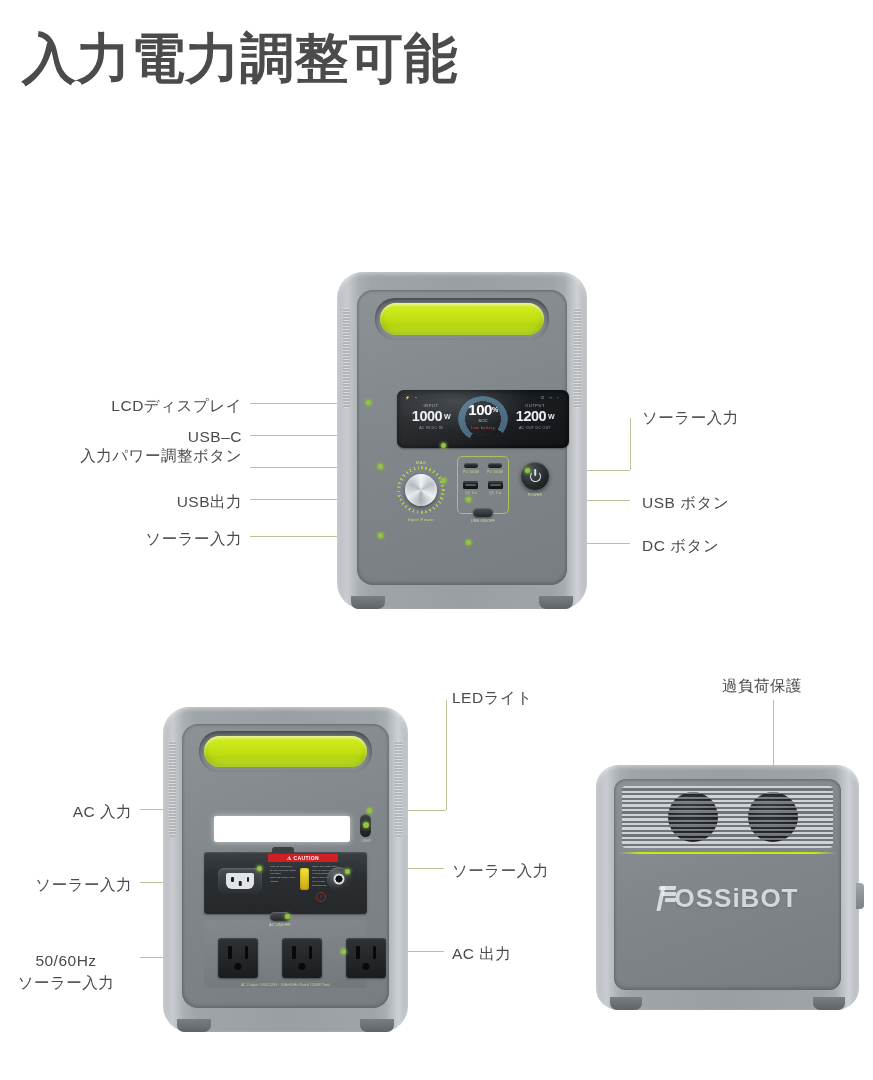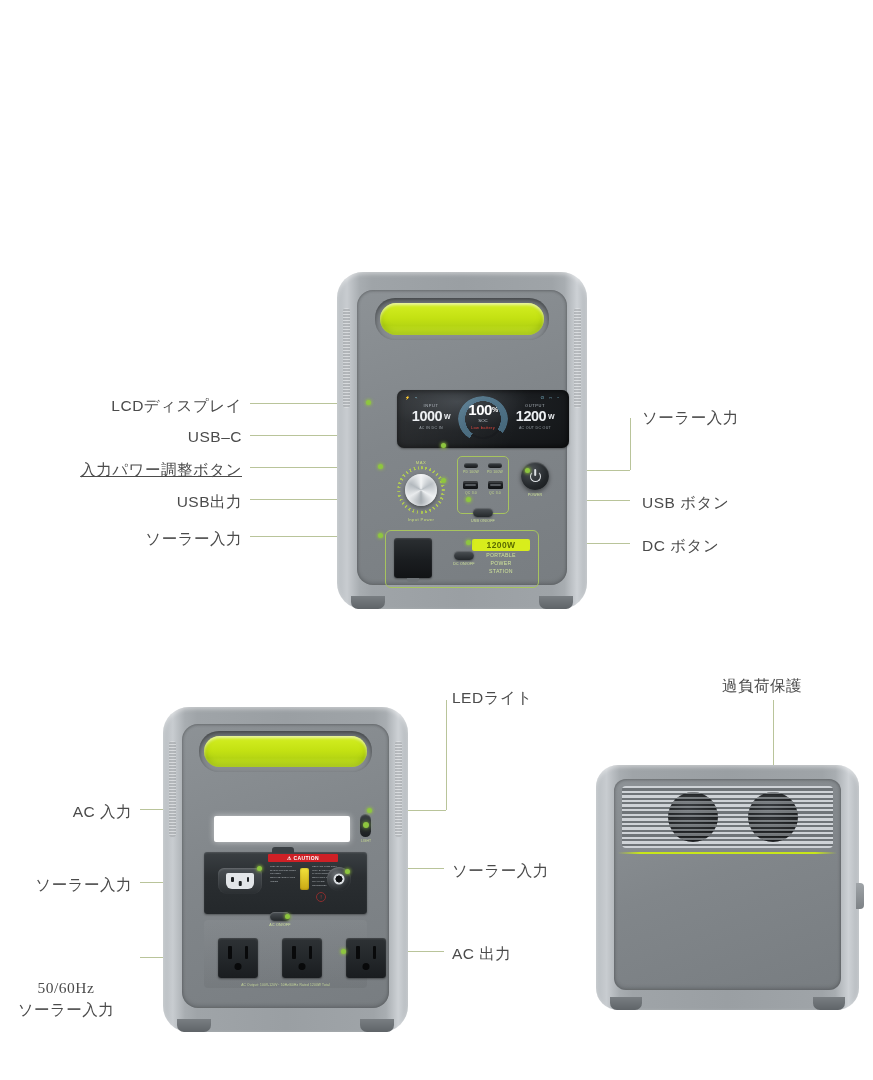--- a/index.html
+++ b/index.html
@@ -372,25 +372,26 @@
   .logo .f-mark i:nth-child(4){ top:1px; right:13px; width:4px; height:25px; transform: skewX(-12deg); }
   .side-tab {
     position:absolute; right:-5px; top:118px; width:8px; height:26px; border-radius:0 4px 4px 0;
     background: linear-gradient(180deg,#9fa4a8,#7d8286);
   }
 </style>
 </head>
 <body>
 
 <div class="headline">
+  <div class="line">入力電力調整可能</div>
 </div>
 
 <div class="label r" style="left:0;top:396px;width:242px;">LCDディスプレイ</div>
 <div class="label r" style="left:0;top:428px;width:242px;">USB–C</div>
-<div class="label r" style="left:0;top:460px;width:242px;text-decoration:underline;">入力パワー調整ボタン</div>
+<div class="label r" style="left:0;top:446px;width:242px;">入力パワー調整ボタン</div>
 <div class="label r" style="left:0;top:492px;width:242px;">USB出力</div>
 <div class="label r" style="left:0;top:529px;width:242px;">ソーラー入力</div>
 
 <div class="label" style="left:642px;top:408px;">ソーラー入力</div>
 <div class="label" style="left:642px;top:493px;">USB ボタン</div>
 <div class="label" style="left:642px;top:536px;">DC ボタン</div>
 
 <div class="lead" style="left:250px;top:403px;width:118px;"></div>
 <div class="lead" style="left:250px;top:435px;width:160px;"></div>
 <div class="lead" style="left:250px;top:467px;width:135px;"></div>
@@ -454,48 +455,37 @@
       <div class="port-cap" style="right:2px;top:34px;">QC 3.0</div>
     </div>
     <div class="pill-btn" style="left:116px;top:218px;"></div>
     <div class="pill-cap" style="left:103px;top:229px;">USB ON/OFF</div>
 
     <div class="power-btn">
       <span class="power-glyph"></span>
     </div>
     <div class="pill-cap" style="left:155px;top:203px;">POWER</div>
 
-    <div class="dc-section">
-      <div class="cig"></div>
-      <div class="pill-btn" style="left:68px;top:20px;"></div>
-      <div class="pill-cap" style="left:55px;top:31px;">DC ON/OFF</div>
-      <div class="badge">
-        <div class="badge-top">1200W</div>
-        <div class="badge-sub">PORTABLE</div>
-        <div class="badge-sub">POWER</div>
-        <div class="badge-sub">STATION</div>
-      </div>
-    </div>
   </div>
   <div class="foot" style="left:14px;bottom:0;width:34px;"></div>
   <div class="foot" style="right:14px;bottom:0;width:34px;"></div>
 </div>
 
 <div class="dot" style="left:366px;top:400px;"></div>
 <div class="dot" style="left:441px;top:443px;"></div>
 <div class="dot" style="left:378px;top:464px;"></div>
 <div class="dot" style="left:441px;top:478px;"></div>
 <div class="dot" style="left:378px;top:533px;"></div>
 <div class="dot" style="left:525px;top:468px;"></div>
 <div class="dot" style="left:466px;top:497px;"></div>
 <div class="dot" style="left:466px;top:540px;"></div>
 
 <div class="label r" style="left:0;top:802px;width:132px;">AC 入力</div>
 <div class="label r" style="left:0;top:875px;width:132px;">ソーラー入力</div>
-<div class="label two" style="left:0;top:977px;width:132px;font-family:Liberation Serif, serif;">
+<div class="label two" style="left:0;top:950px;width:132px;">
   <span>50/60Hz</span><br>
   <span>ソーラー入力</span>
 </div>
 
 <div class="label" style="left:452px;top:688px;">LEDライト</div>
 <div class="label" style="left:452px;top:861px;">ソーラー入力</div>
 <div class="label" style="left:452px;top:944px;">AC 出力</div>
 
 <div class="lead" style="left:140px;top:809px;width:120px;"></div>
 <div class="lead-v" style="left:259px;top:809px;height:60px;"></div>
@@ -576,17 +566,20 @@
 <div class="dot" style="left:771px;top:816px;"></div>
 
 <div class="unit" id="side-unit">
   <div class="shell"></div>
   <div class="face">
     <div class="vent">
       <div class="fan" style="left:46px;"></div>
       <div class="fan" style="left:126px;"></div>
     </div>
     <div class="green-line"></div>
+    <div class="logo">
+      <span class="f-mark"><i></i><i></i><i></i><i></i></span><span>OSSiBOT</span>
+    </div>
   </div>
   <div class="side-tab"></div>
   <div class="foot" style="left:14px;bottom:0;width:32px;"></div>
   <div class="foot" style="right:14px;bottom:0;width:32px;"></div>
 </div>
 
 </body></html>

